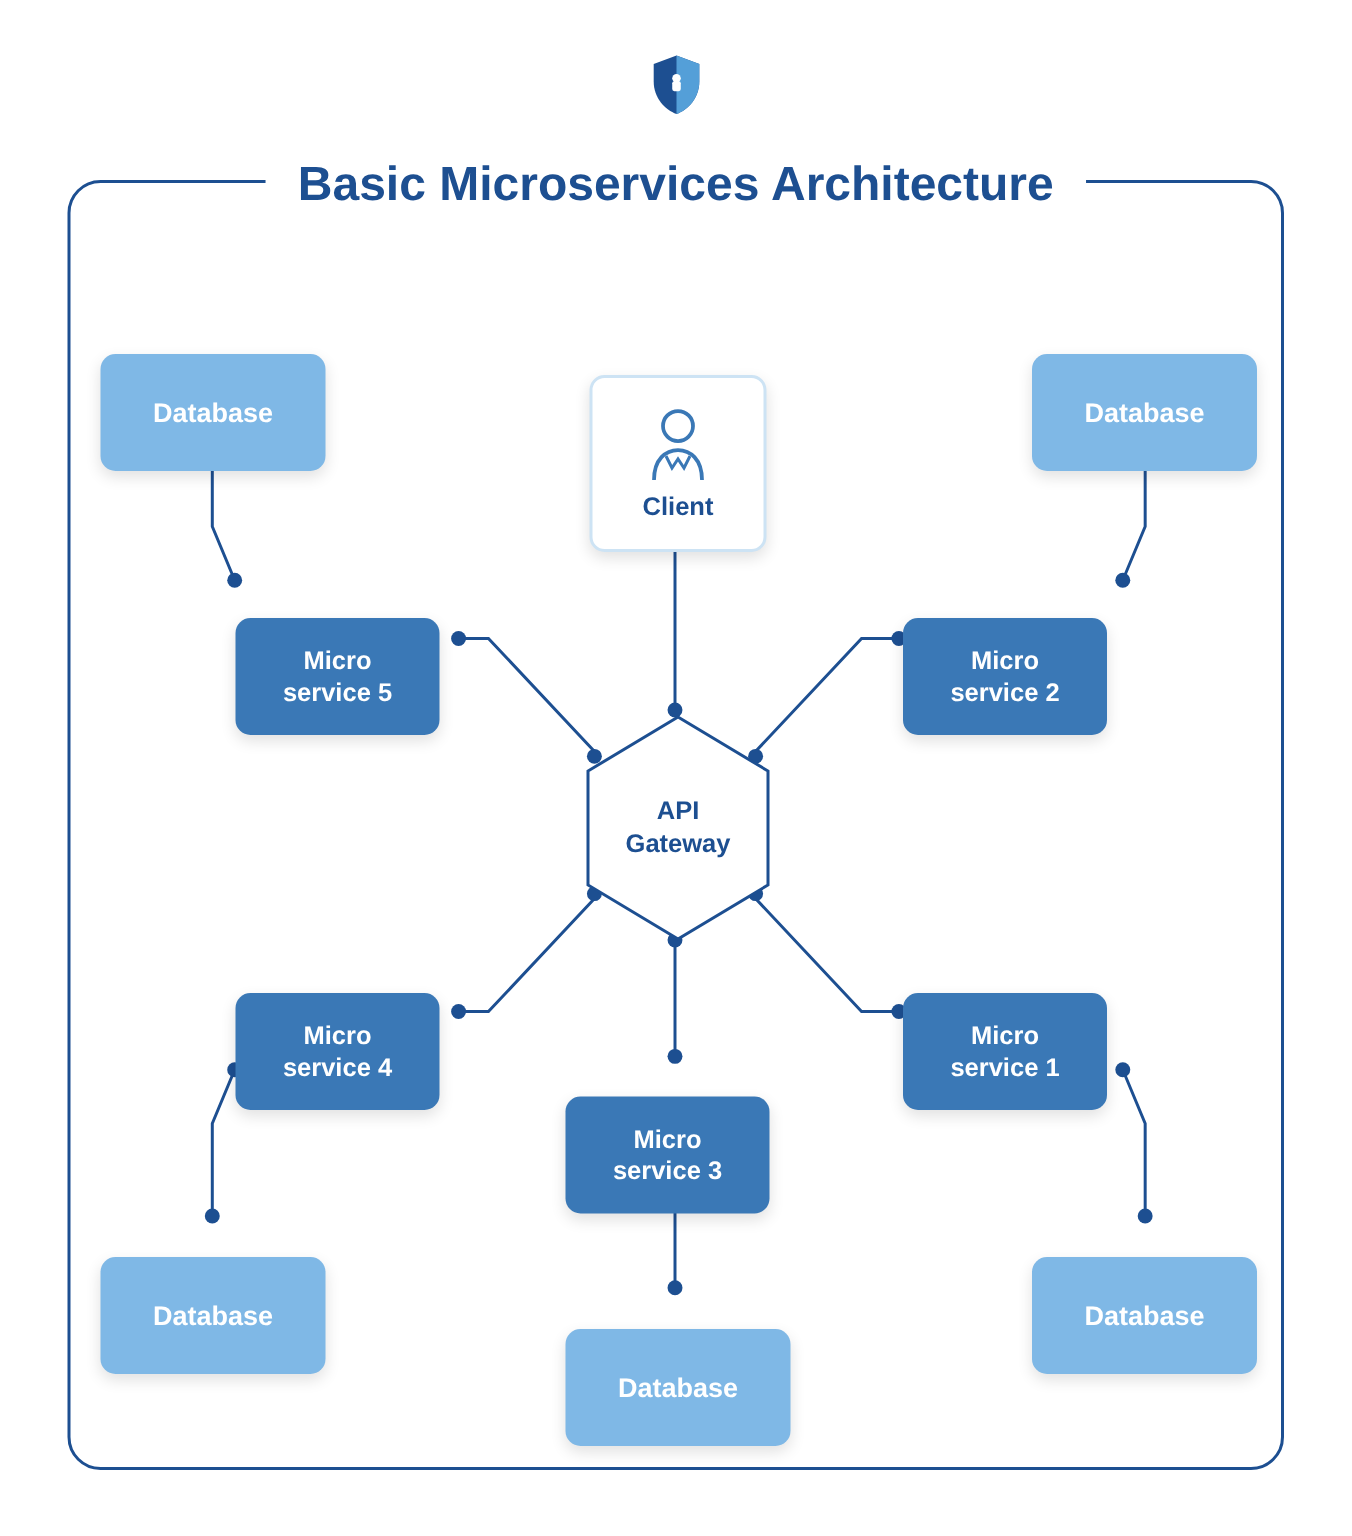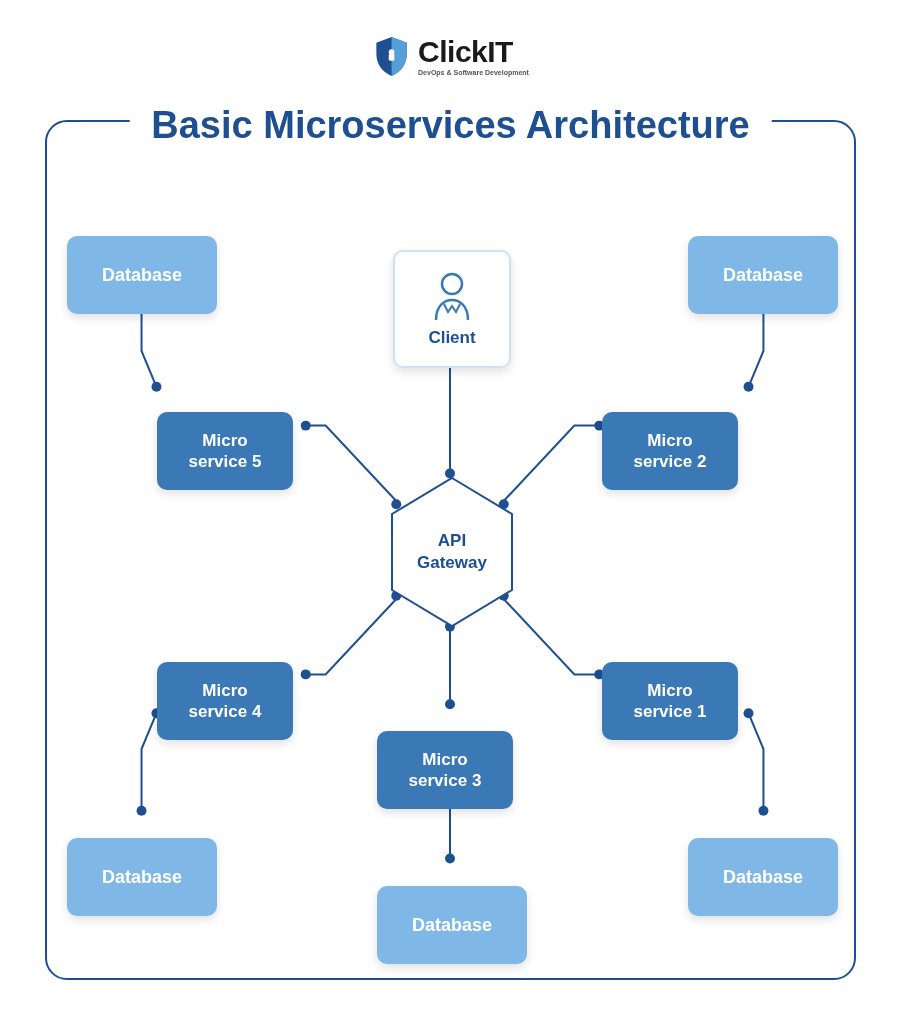--- a/index.html
+++ b/index.html
@@ -49,21 +49,21 @@
     border: 2px solid #1d4f91;
     border-radius: 22px;
   }
   .title-cut {
     position: absolute;
     top: -18px;
     left: 50%;
     transform: translateX(-50%);
     background: #fff;
     padding: 0 22px;
-    font-size: 38px;
+    font-size: 32px;
     font-weight: 600;
     color: #1d4f91;
     white-space: nowrap;
     text-align: right;
   }
   .footer-cut {
     position: absolute;
     bottom: -12px;
     left: 50%;
     transform: translateX(-50%);
@@ -143,24 +143,20 @@
 </head>
 <body>
 
 <div class="logo-area">
   <svg class="logo-shield" viewBox="0 0 40 44">
     <path d="M20 2 L36 8 L36 20 C36 32 28 40 20 43 C12 40 4 32 4 20 L4 8 Z" fill="#1d4f91"></path>
     <path d="M20 2 L36 8 L36 20 C36 32 28 40 20 43 L20 2 Z" fill="#549fd8"></path>
     <circle cx="20" cy="18" r="3" fill="#fff"></circle>
     <rect x="17" y="20" width="6" height="7" rx="1.5" fill="#fff"></rect>
   </svg>
-  <div class="logo-text-group">
-    <div class="logo-brand">ClickIT</div>
-    <div class="logo-tag">DevOps &amp; Software Development</div>
-  </div>
 </div>
 
 <div class="diagram-frame">
   <div class="title-cut">Basic Microservices Architecture</div>
 
   <svg class="connectors" viewBox="0 0 811 860">
     <defs>
       <g id="dot">
           <circle r="5" fill="#1d4f91"></circle>
         </g>

